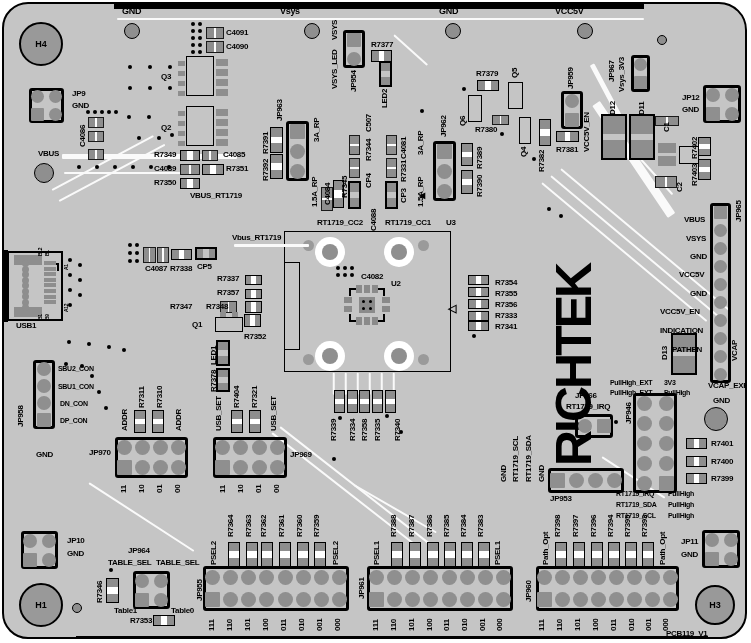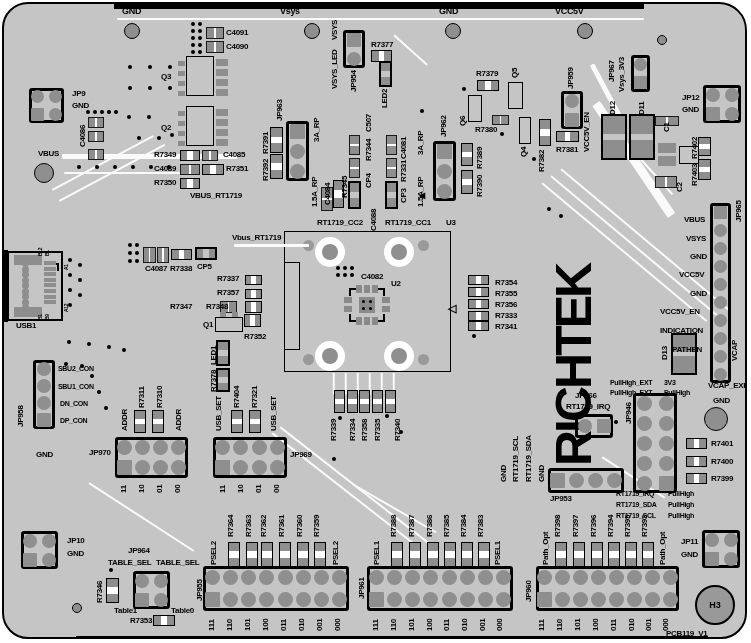--- a/index.html
+++ b/index.html
@@ -723,20 +723,26 @@
         <div class="hpad" style="left: 123.562px; top: 0.75px; width: 15px; height: 15px; border-radius: 50%;"></div>
         <div class="hpad" style="left: -1.5625px; top: 23.25px; width: 15px; height: 15px; border-radius: 1px;"></div>
         <div class="hpad" style="left: 16.3125px; top: 23.25px; width: 15px; height: 15px; border-radius: 50%;"></div>
         <div class="hpad" style="left: 34.1875px; top: 23.25px; width: 15px; height: 15px; border-radius: 50%;"></div>
         <div class="hpad" style="left: 52.0625px; top: 23.25px; width: 15px; height: 15px; border-radius: 50%;"></div>
         <div class="hpad" style="left: 69.9375px; top: 23.25px; width: 15px; height: 15px; border-radius: 50%;"></div>
         <div class="hpad" style="left: 87.8125px; top: 23.25px; width: 15px; height: 15px; border-radius: 50%;"></div>
         <div class="hpad" style="left: 105.688px; top: 23.25px; width: 15px; height: 15px; border-radius: 50%;"></div>
         <div class="hpad" style="left: 123.562px; top: 23.25px; width: 15px; height: 15px; border-radius: 50%;"></div>
       </div>
+      <div class="hole" style="left: 15px; top: 18px; width: 44px; height: 44px;">
+        <span>H4</span>
+      </div>
+      <div class="hole" style="left: 15px; top: 579px; width: 44px; height: 44px;">
+        <span>H1</span>
+      </div>
       <div class="hole" style="left: 691px; top: 581px; width: 40px; height: 40px;">
         <span>H3</span>
       </div>
       <div class="ucirc" style="left: 18px; top: 256px;"></div>
       <div class="ucirc" style="left: 18px; top: 261.5px;"></div>
       <div class="ucirc" style="left: 18px; top: 267px;"></div>
       <div class="ucirc" style="left: 18px; top: 272.5px;"></div>
       <div class="ucirc" style="left: 18px; top: 278px;"></div>
       <div class="ucirc" style="left: 18px; top: 283.5px;"></div>
       <div class="ucirc" style="left: 18px; top: 289px;"></div>
@@ -768,21 +774,21 @@
       <div class="lbl" style="left: 150px; top: 175px; font-size: 8px;">R7350</div>
       <div class="lbl" style="left: 186px; top: 188px; font-size: 8px;">VBUS_RT1719</div>
       <div class="lbl" style="left: 228px; top: 230px; font-size: 8px;">Vbus_RT1719</div>
       <div class="lbl" style="left: 141px; top: 261px; font-size: 8px;">C4087</div>
       <div class="lbl" style="left: 166px; top: 261px; font-size: 8px;">R7338</div>
       <div class="lbl" style="left: 193px; top: 259px; font-size: 8px;">CP5</div>
       <div class="lbl" style="left: 213px; top: 271px; font-size: 8px;">R7337</div>
       <div class="lbl" style="left: 213px; top: 285px; font-size: 8px;">R7357</div>
       <div class="lbl" style="left: 166px; top: 299px; font-size: 8px;">R7347</div>
       <div class="lbl" style="left: 202px; top: 299px; font-size: 8px;">R7348</div>
-      <div class="lbl" style="left: 199px; top: 317px; font-size: 8px;">Q1</div>
+      <div class="lbl" style="left: 188px; top: 317px; font-size: 8px;">Q1</div>
       <div class="lbl" style="left: 240px; top: 329px; font-size: 8px;">R7352</div>
       <div class="lbl" style="left: 313px; top: 215px; font-size: 8px;">RT1719_CC2</div>
       <div class="lbl" style="left: 381px; top: 215px; font-size: 8px;">RT1719_CC1</div>
       <div class="lbl" style="left: 442px; top: 215px; font-size: 8px;">U3</div>
       <div class="lbl" style="left: 357px; top: 269px; font-size: 8px;">C4082</div>
       <div class="lbl" style="left: 387px; top: 276px; font-size: 8px;">U2</div>
       <div class="lbl" style="left: 491px; top: 275px; font-size: 8px;">R7354</div>
       <div class="lbl" style="left: 491px; top: 286px; font-size: 8px;">R7355</div>
       <div class="lbl" style="left: 491px; top: 297px; font-size: 8px;">R7356</div>
       <div class="lbl" style="left: 491px; top: 308px; font-size: 8px;">R7333</div>

